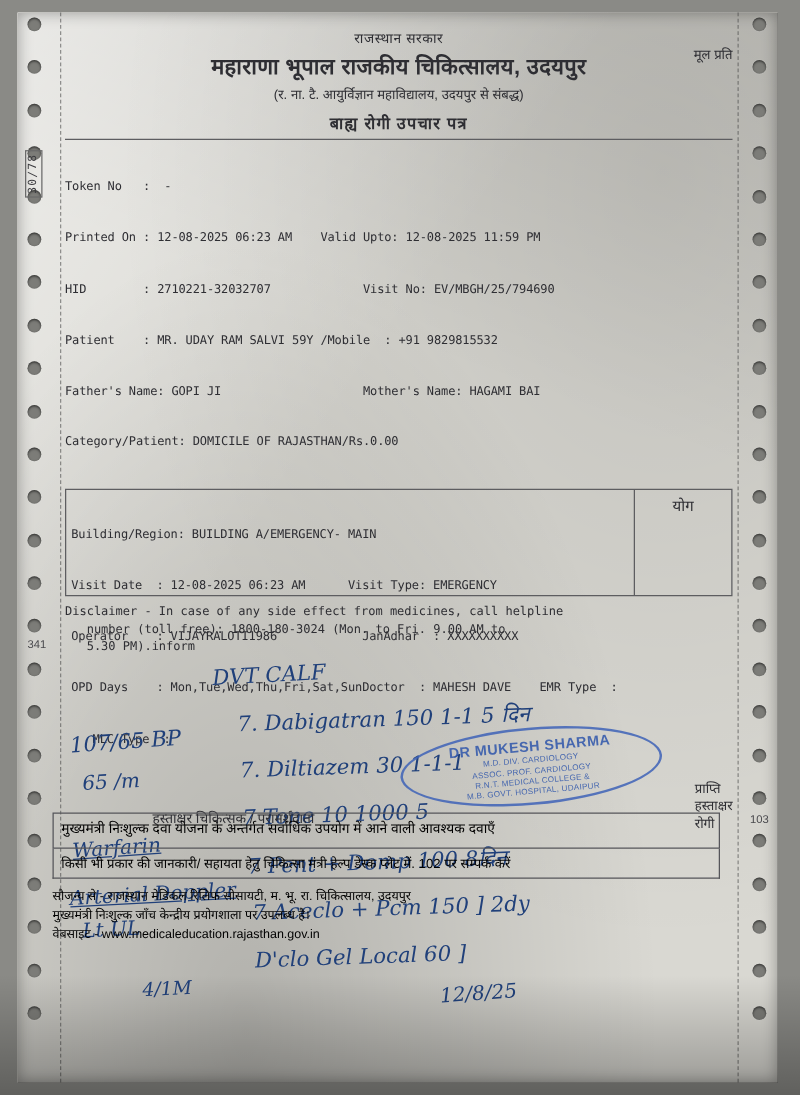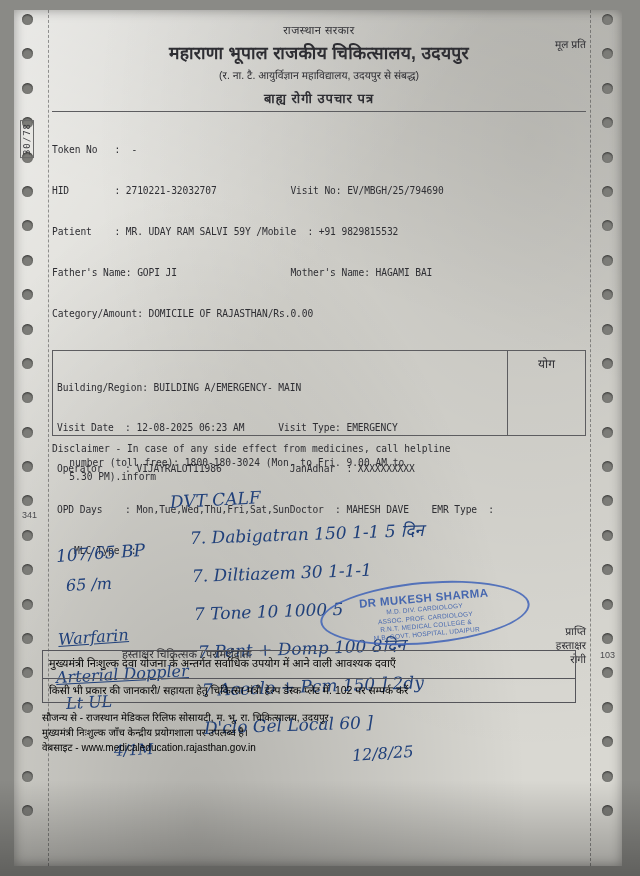--- a/index.html
+++ b/index.html
@@ -197,21 +197,21 @@
     left: 70px;
     top: 0;
     width: 330px;
     text-align: left;
     margin-top: 12px;
   }
   .sig-row .right {
     position: absolute;
     right: 0;
     top: -10px;
-    text-align: right;
+    text-align: left;
     font-size: 10.5px;
     line-height: 1.35;
   }
 
   
   .footer {
     position: absolute;
     left: 42px;
     top: 650px;
     width: 534px;
@@ -338,24 +338,25 @@
       <div class="l1">राजस्थान सरकार</div>
       <div class="l2">महाराणा भूपाल राजकीय चिकित्सालय, उदयपुर</div>
       <div class="l3">(र. ना. टै. आयुर्विज्ञान महाविद्यालय, उदयपुर से संबद्ध)</div>
       <div class="l4">बाह्य रोगी उपचार पत्र</div>
     </div>
 
     <div class="rule"></div>
 
     <div class="mono block-a">
       <span class="kv">Token No   :  -</span>
+      <span class="kv">Printed On : 12-08-2025 06:23 AM    Valid Upto: 12-08-2025 11:59 PM</span>
       <span class="kv">HID        : 2710221-32032707             Visit No: EV/MBGH/25/794690</span>
       <span class="kv">Patient    : MR. UDAY RAM SALVI 59Y /Mobile  : +91 9829815532</span>
       <span class="kv">Father's Name: GOPI JI                    Mother's Name: HAGAMI BAI</span>
-      <span class="kv">Category/Amount: DOMICILE OF RAJASTHAN/Rs.0.00</span>
+      <span class="kv">Category/Patient: DOMICILE OF RAJASTHAN/Rs.0.00</span>
     </div>
 
     <div class="box">
       <div class="inner mono">
         <span class="kv">Building/Region: BUILDING A/EMERGENCY- MAIN</span>
         <span class="kv">Visit Date  : 12-08-2025 06:23 AM      Visit Type: EMERGENCY</span>
         <span class="kv">Operator    : VIJAYRALOTI1986            JanAdhar  : XXXXXXXXXX</span>
         <span class="kv">OPD Days    : Mon,Tue,Wed,Thu,Fri,Sat,SunDoctor  : MAHESH DAVE    EMR Type  :</span>
         <span class="kv">   MLC Type  :</span>
       </div>

